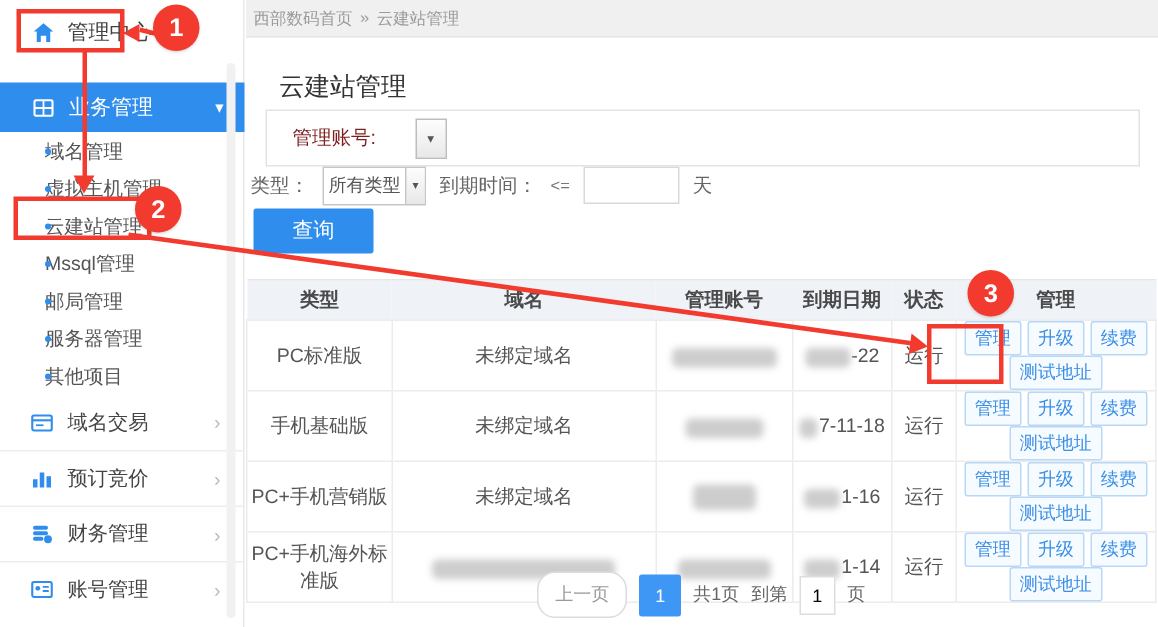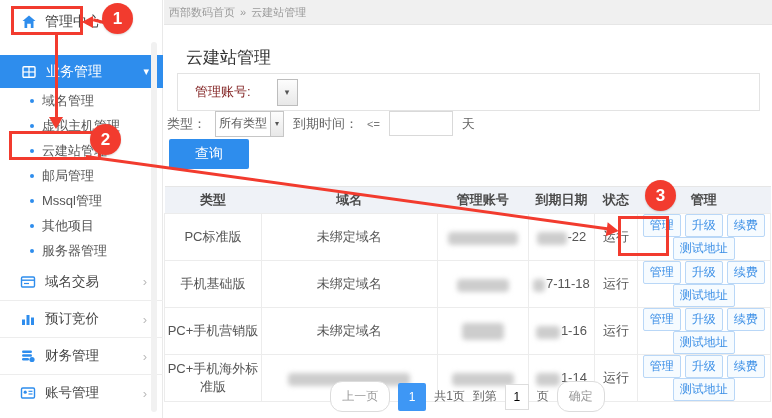--- a/index.html
+++ b/index.html
@@ -6,21 +6,21 @@
   body { margin: 0; background: #fff; font-family: "Liberation Sans", "DejaVu Sans", sans-serif; }
   .app { position: relative; width: 772px; height: 418px; overflow: hidden; background: #fff; }
 
   
   .sidebar { position: absolute; left: 0; top: 0; width: 163px; height: 418px; background: #fff; border-right: 1px solid #e9e9e9; }
   .side-scrollbar { position: absolute; right: 5px; top: 42px; width: 6px; height: 370px; background: #f1f1f1; border-radius: 3px; }
   .side-home { position: absolute; left: 0; top: 8px; width: 163px; height: 28px; display: flex; align-items: center; padding-left: 21px; gap: 8px; font-size: 14px; color: #444; cursor: pointer; }
   .side-group-active { position: absolute; left: 0; top: 55px; width: 163px; height: 33px; display: flex; align-items: center; padding-left: 21px; gap: 9px; background: #2e8ded; color: #fff; font-size: 14px; cursor: pointer; }
   .side-group-active .caret { margin-left: auto; margin-right: 14px; font-size: 11px; }
   .side-subs { position: absolute; left: 0; top: 88px; width: 163px; list-style: none; }
-  .side-subs li { height: 25px; display: flex; align-items: center; padding-left: 42px; font-size: 13px; color: #555; cursor: pointer; position: relative; }
+  .side-subs li { height: 25px; display: flex; align-items: center; padding-left: 30px; font-size: 13px; color: #555; cursor: pointer; position: relative; }
   .side-subs li .bullet { position: absolute; left: 30px; width: 4px; height: 4px; border-radius: 50%; background: #2e8ded; }
   .side-groups { position: absolute; left: 0; top: 263px; width: 163px; }
   .side-group-item { height: 37px; display: flex; align-items: center; padding-left: 20px; gap: 9px; font-size: 13.5px; color: #444; cursor: pointer; text-align: center; }
   .side-group-item + .side-group-item { border-top: 1px solid #ededed; }
   .side-group-item .chev { margin-left: auto; margin-right: 16px; color: #bbb; font-size: 13px; }
   .icon16 { width: 16px; height: 16px; flex: 0 0 16px; }
 
   
   .main { position: absolute; left: 164px; top: 0; width: 608px; height: 418px; background: #fff; }
   .breadcrumb { position: absolute; left: 0; top: 0; width: 608px; height: 25px; background: #f0f0f0; border-bottom: 1px solid #e6e6e6; display: flex; align-items: center; padding-left: 5px; gap: 5px; font-size: 11px; color: #9a9a9a; }
@@ -96,33 +96,33 @@
         <li>
           <span class="bullet"></span>
           <span>虚拟主机管理</span>
         </li>
         <li>
           <span class="bullet"></span>
           <span>云建站管理</span>
         </li>
         <li>
           <span class="bullet"></span>
+          <span>Mssql管理</span>
+        </li>
+        <li>
+          <span class="bullet"></span>
           <span>邮局管理</span>
         </li>
         <li>
           <span class="bullet"></span>
-          <span>Mssql管理</span>
+          <span>服务器管理</span>
         </li>
         <li>
           <span class="bullet"></span>
           <span>其他项目</span>
-        </li>
-        <li>
-          <span class="bullet"></span>
-          <span>服务器管理</span>
         </li>
       </ul>
     <div class="side-groups" id="side-groups">
         <div class="side-group-item">
           <svg viewBox="0 0 16 16" class="icon16">
             <rect x="1.5" y="3" width="13" height="10" rx="1.2" fill="none" stroke="#2e8ded" stroke-width="1.4"></rect>
             <line x1="1.5" y1="6.2" x2="14.5" y2="6.2" stroke="#2e8ded" stroke-width="1.4"></line>
             <line x1="4" y1="9.5" x2="9" y2="9.5" stroke="#2e8ded" stroke-width="1.2"></line>
           </svg>
           <span>域名交易</span>
@@ -246,21 +246,20 @@
         </tbody>
     </table>
 
     <div class="pagination">
       <button class="pg-btn">上一页</button>
       <span class="pg-active">1</span>
       <span>共1页</span>
       <span>到第</span>
       <input class="pg-input" type="text" value="1" style="">
       <span>页</span>
-      <button class="pg-btn">确定</button>
     </div>
   </div>
 
   <div class="ann ann-box" style="left:11px; top:6px; width:72px; height:29px;"></div>
   <div class="ann ann-arrow-left" style="left:82px; top:16px;"></div>
   <div class="ann ann-conn" style="left:93px; top:20px;"></div>
   <div class="ann ann-circle" style="left:102px; top:3px;">1</div>
   <div class="ann ann-vline" style="left:55px; top:33px; height:85px;"></div>
   <div class="ann ann-arrow-down" style="left:49px; top:117px;"></div>
   <div class="ann ann-box" style="left:9px; top:131px; width:92px; height:29px;"></div>

